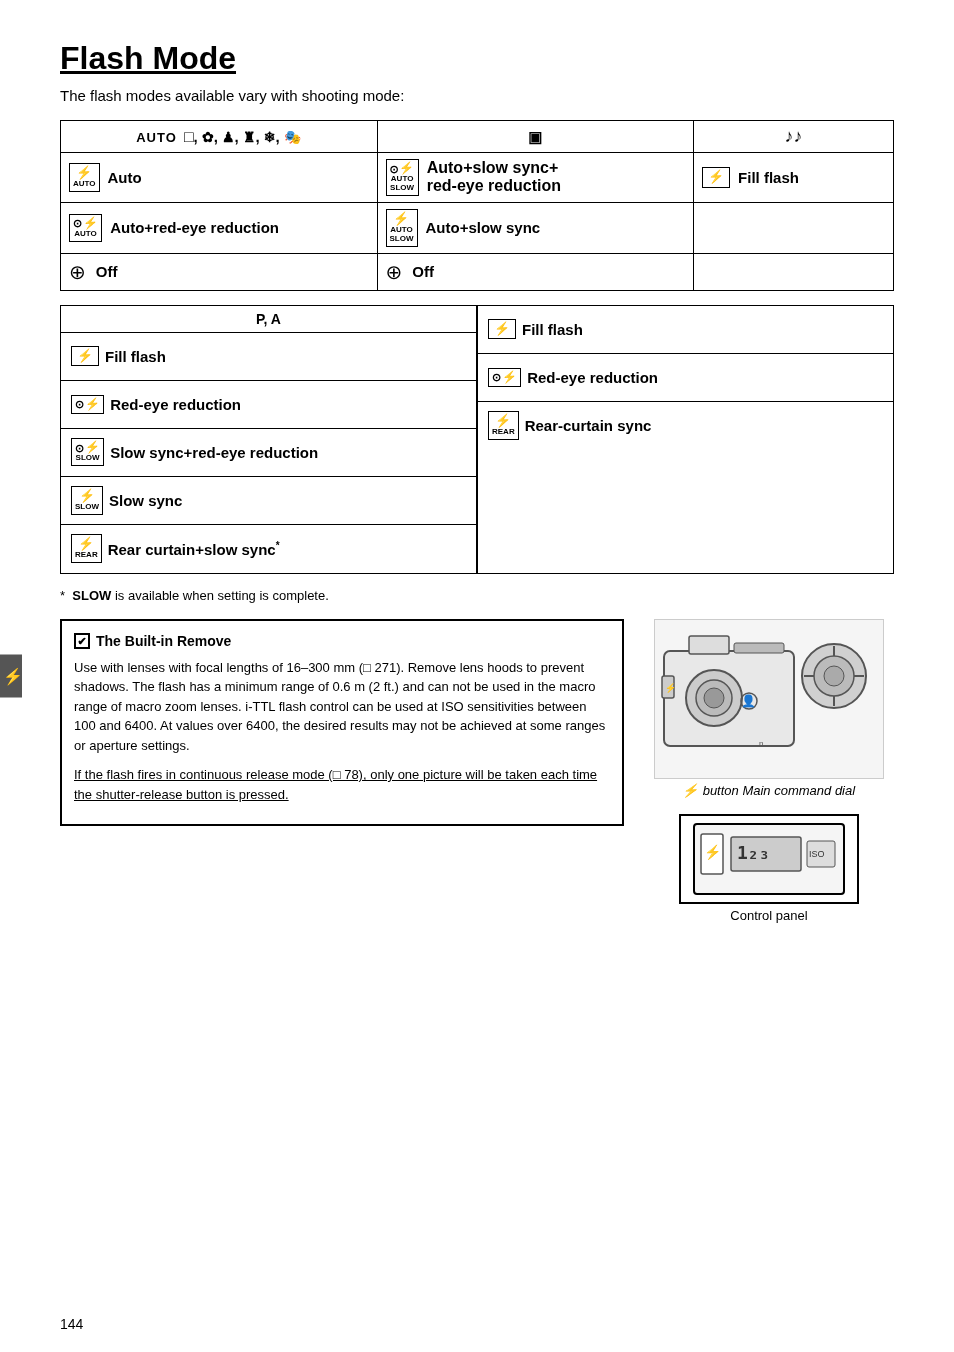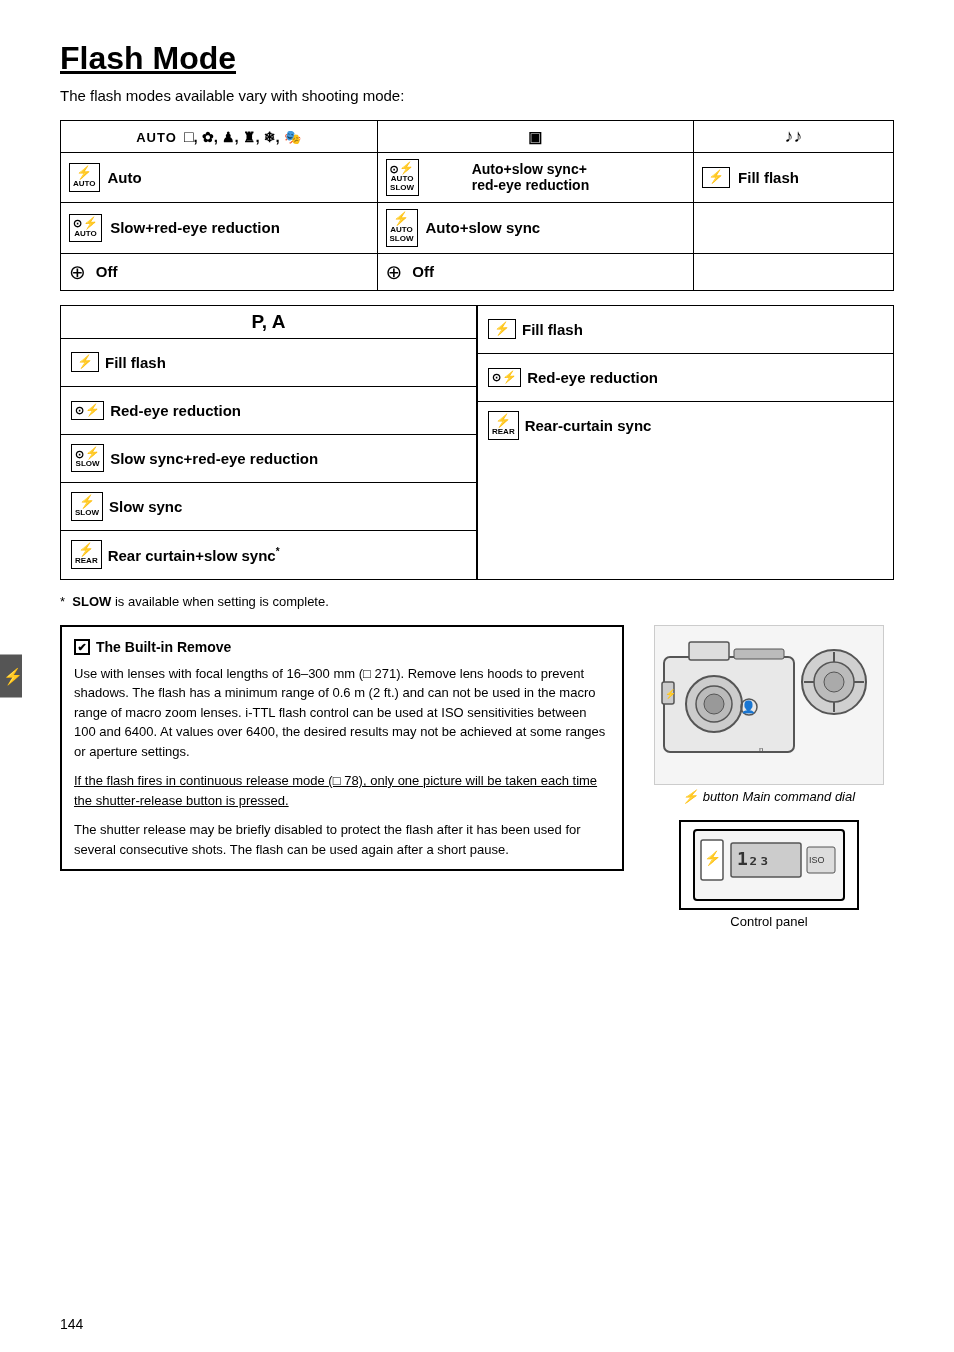--- a/index.html
+++ b/index.html
@@ -95,21 +95,21 @@
 
     .mode-section {
       flex: 1;
       border: 1.5px solid #000;
       border-collapse: collapse;
     }
 
     .mode-section-header {
       text-align: center;
       font-weight: bold;
-      font-size: 19px;
+      font-size: 14px;
       border-bottom: 1.5px solid #000;
       padding: 5px;
       background: #fff;
     }
 
     .mode-section-row {
       display: flex;
       align-items: center;
       padding: 8px 10px;
       border-bottom: 1px solid #000;
@@ -283,21 +283,21 @@
       <td class="portrait-col">
         <div class="row-content">
           <div class="mode-icon" style="font-size:8px;">
             <div style="display:flex; align-items:center; gap:1px;">
               <span style="font-size:11px;">⊙</span>
                 <span class="bolt" style="font-size:12px;">⚡</span>
             </div>
             <span class="icon-label">AUTO</span>
             <span class="icon-label">SLOW</span>
           </div>
-          <span class="row-label" style="font-size:14px;margin-left:45px;">Auto+slow sync+<br>red-eye reduction</span>
+          <span class="row-label" style="font-size:16px;">Auto+slow sync+<br>red-eye reduction</span>
         </div>
       </td>
       <td class="yt-col">
         <div class="row-content">
           <div class="mode-icon">
             <span class="bolt">⚡</span>
           </div>
           <span class="row-label">Fill flash</span>
         </div>
       </td>
@@ -305,21 +305,21 @@
     <tr>
       <td>
         <div class="row-content">
           <div class="mode-icon">
             <div style="display:flex;align-items:center;gap:1px;">
                 <span style="font-size:11px;">⊙</span>
                 <span class="bolt" style="font-size:12px;">⚡</span>
               </div>
             <span class="icon-label">AUTO</span>
           </div>
-          <span class="row-label">Slow+red-eye reduction</span>
+          <span class="row-label">Auto+red-eye reduction</span>
         </div>
       </td>
       <td>
         <div class="row-content">
           <div class="mode-icon">
             <span class="bolt">⚡</span>
             <span class="icon-label">AUTO</span>
             <span class="icon-label">SLOW</span>
           </div>
           <span class="row-label">Auto+slow sync</span>
@@ -427,21 +427,20 @@
 
   <div class="text-col">
 
     <div class="info-box">
       <div class="info-box-title">
         <div class="checkbox-icon">✔</div>
         <span>The Built-in Remove</span>
       </div>
       <p style="margin-bottom:10px;">Use with lenses with focal lengths of 16–300 mm (□ 271). Remove lens hoods to prevent shadows.  The flash has a minimum range of 0.6 m (2 ft.) and can not be used in the macro range of macro zoom lenses.  i-TTL flash control can be used at ISO sensitivities between 100 and 6400.  At values over 6400, the desired results may not be achieved at some ranges or aperture settings.</p>
       <p style="margin-bottom:10px;text-decoration:underline;">If the flash fires in continuous release mode (□ 78), only one picture will be taken each time the shutter-release button is pressed.</p>
-      <p>The shutter release may be briefly disabled to protect the flash after it has been used for several consecutive shots.  The flash can be used again after a short pause.</p>
     </div>
   </div>
 
   <div class="image-col">
 
     <div class="camera-diagram">
       <svg width="220" height="155" viewBox="0 0 220 155" xmlns="http://www.w3.org/2000/svg">
 
         <rect x="5" y="30" width="130" height="95" rx="6" ry="6" fill="#e8e8e8" stroke="#555" stroke-width="2"></rect>
 

